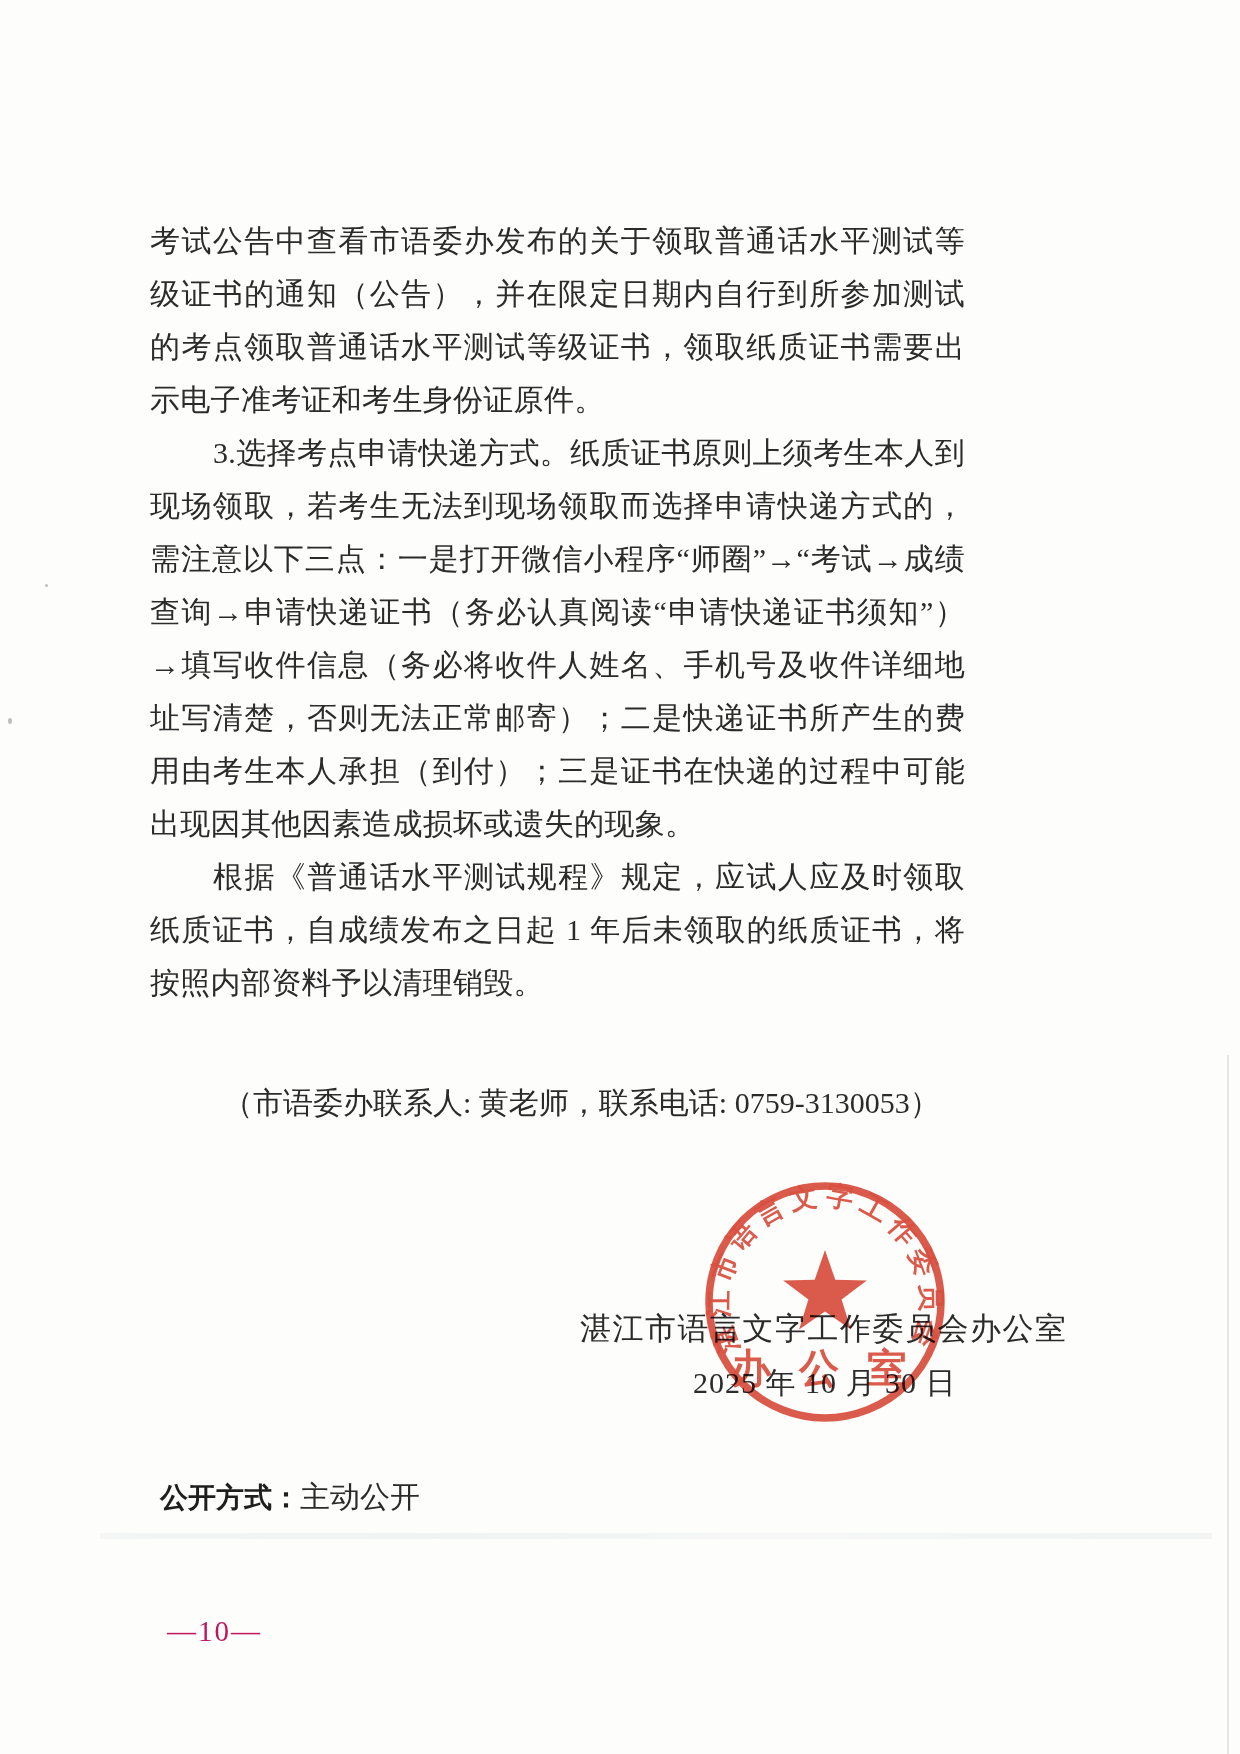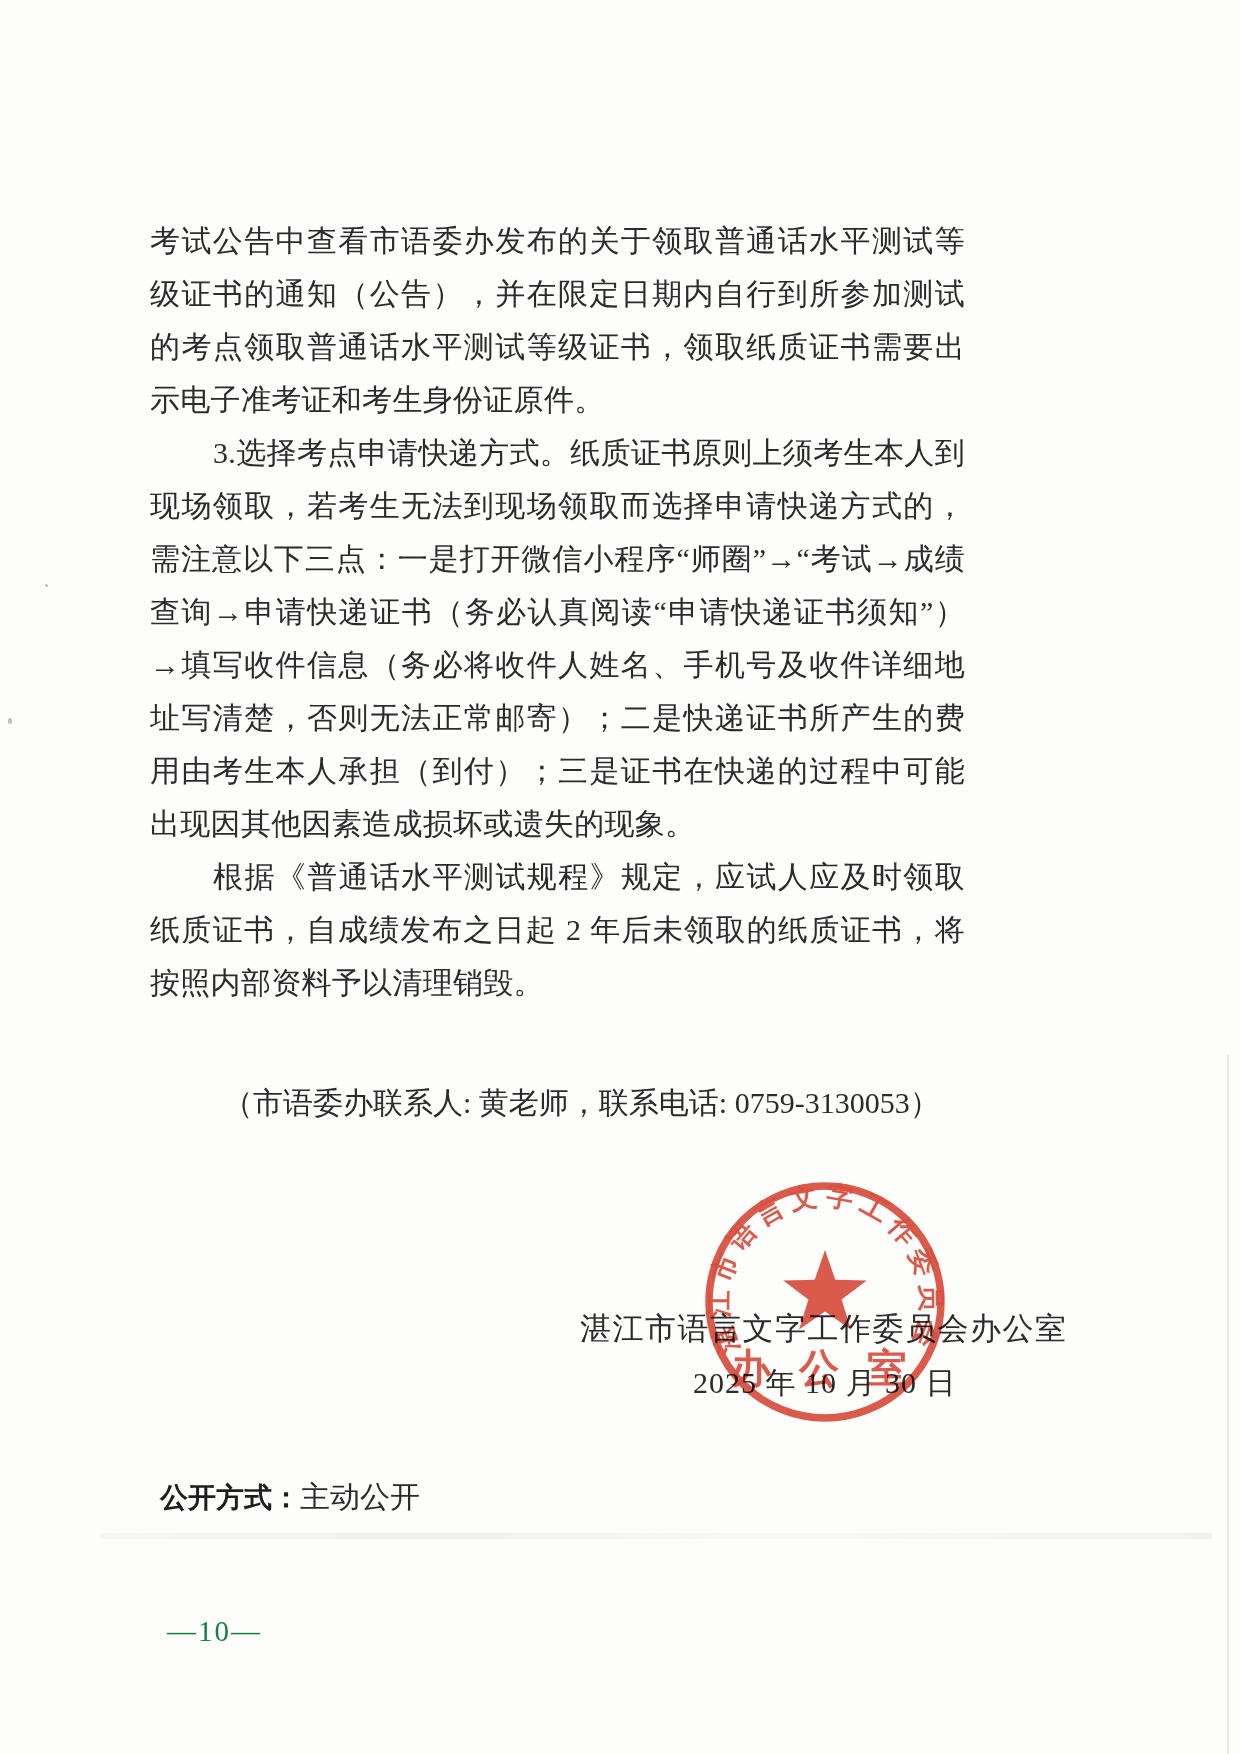--- a/index.html
+++ b/index.html
@@ -66,21 +66,21 @@
     color:#1e1e1e;
   }
   .publicity .value{
     font-size:30px;
   }
   .page-number{
     position:absolute;
     left:167px; top:1615px;
     font-size:29px;
     letter-spacing:2px;
-    color:#15803d;
+    color:#be185d;
     white-space:nowrap;
   }
   .smudge{
     position:absolute;
     left:100px; top:1533px;
     width:1112px;height:6px;
     background:linear-gradient(90deg,#f2f4f4 0%,#edf0f0 30%,#f4f5f5 60%,#eef1f1 100%);
     opacity:0.75;
   }
   .scan-edge{
@@ -95,21 +95,21 @@
   .speck-2{left:45px;top:584px;width:3px;height:3px;}
 </style>
 </head>
 <body>
 
 <div class="page">
 
   <div class="body-text">
     <p>考试公告中查看市语委办发布的关于领取普通话水平测试等级证书的通知（公告），并在限定日期内自行到所参加测试的考点领取普通话水平测试等级证书，领取纸质证书需要出示电子准考证和考生身份证原件。</p>
     <p class="para-indent">3.选择考点申请快递方式。纸质证书原则上须考生本人到现场领取，若考生无法到现场领取而选择申请快递方式的，需注意以下三点：一是打开微信小程序“师圈”→“考试→成绩查询→申请快递证书（务必认真阅读“申请快递证书须知”）→填写收件信息（务必将收件人姓名、手机号及收件详细地址写清楚，否则无法正常邮寄）；二是快递证书所产生的费用由考生本人承担（到付）；三是证书在快递的过程中可能出现因其他因素造成损坏或遗失的现象。</p>
-    <p class="para-indent">根据《普通话水平测试规程》规定，应试人应及时领取纸质证书，自成绩发布之日起 2 年后未领取的纸质证书，将按照内部资料予以清理销毁。</p>
+    <p class="para-indent">根据《普通话水平测试规程》规定，应试人应及时领取纸质证书，自成绩发布之日起 1 年后未领取的纸质证书，将按照内部资料予以清理销毁。</p>
   </div>
 
   <div class="contact-line">（市语委办联系人: 黄老师，联系电话: 0759-3130053）</div>
 
   <svg class="seal" viewBox="0 0 256 256" xmlns="http://www.w3.org/2000/svg" aria-hidden="true">
     <circle cx="128" cy="128" r="116" fill="none" stroke-width="7.5" opacity="0.92" stroke="#d63b28"></circle>
     <polygon points="128,76 138.3,105.8 169.8,106.4 144.6,125.4 153.9,155.6 128,137.5 102.1,155.6 111.4,125.4 86.2,106.4 117.7,105.8" opacity="0.92" fill="#d63b28"></polygon>
     <defs>
       <path id="seal-arc" d="M 36.8 161.2 A 97 97 0 1 1 219.2 161.2" fill="none"></path>
     </defs>

